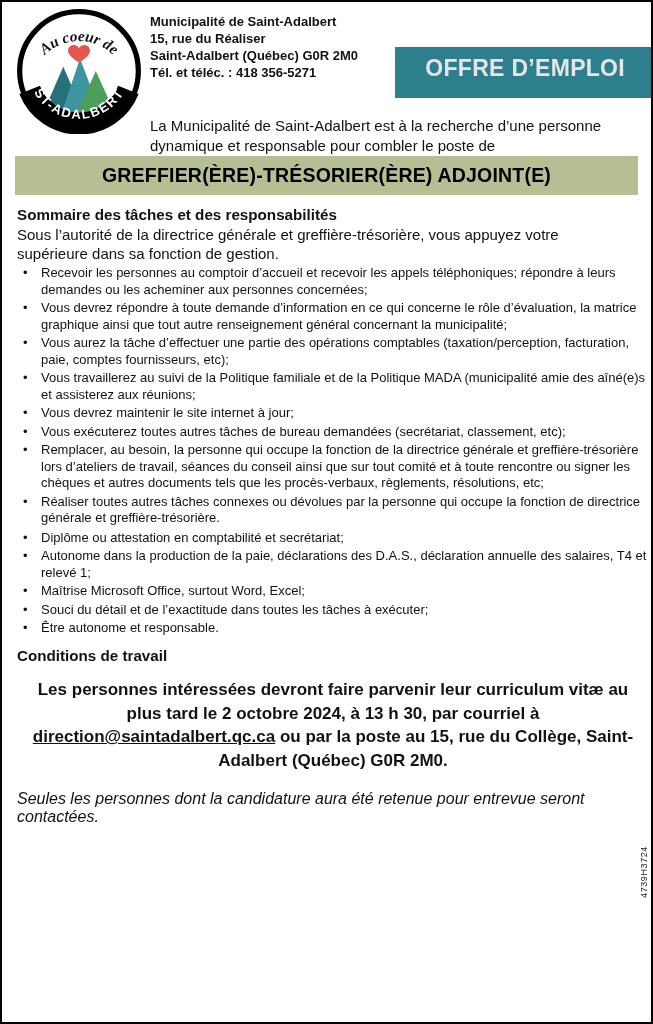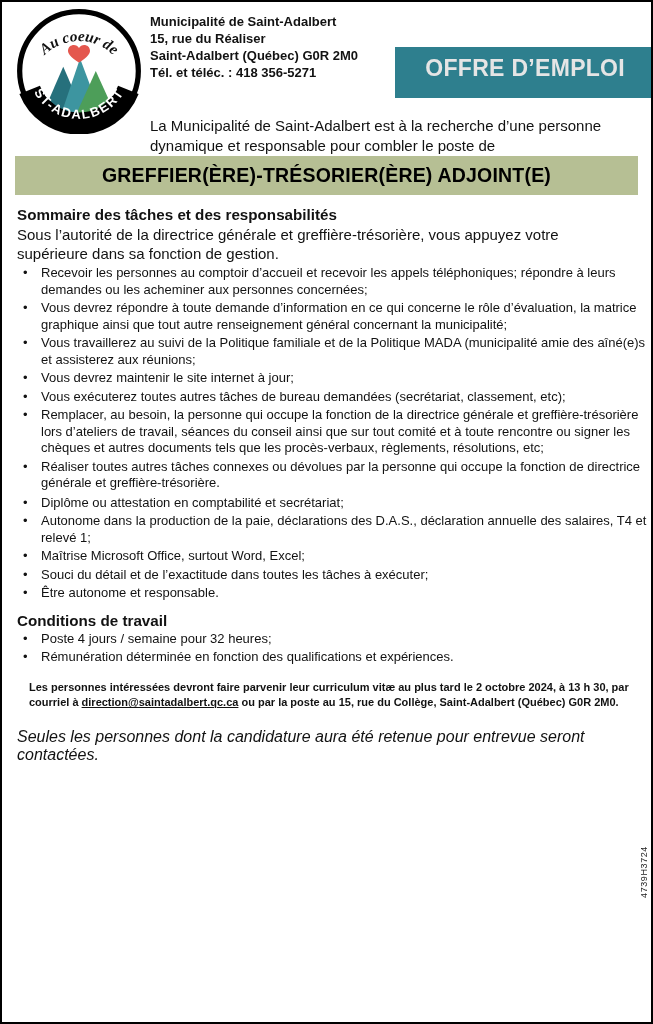--- a/index.html
+++ b/index.html
@@ -40,22 +40,22 @@
   .body-par { font-size:15px; line-height:1.28; margin:1px 16px 2px 0; }
   ul.bullets { list-style:none; margin:2px 0 3px 0; padding:0; }
   ul.bullets li {
     position:relative; padding-left:24px;
     font-size:13px; line-height:1.27; margin:2px 0;
   }
   ul.bullets li::before {
     content:"•"; position:absolute; left:6px; top:0; font-size:13px;
   }
   .apply {
-    font-weight:bold; 
-    font-size:11px; line-height:1.4;
+    font-weight:bold; text-align:center;
+    font-size:17px; line-height:1.4;
     margin:14px auto 0 auto; max-width:608px;
   }
   .apply .email { text-decoration:underline; }
   .footer-note { font-style:italic; font-size:16px; margin:17px 0 0 0; }
   .side-code-wrap {
     position:absolute; right:-20px; top:822px;
     width:55px; height:95px;
     display:flex; align-items:center; justify-content:center;
     pointer-events:none;
   }
@@ -109,40 +109,37 @@
   <div class="title-banner">GREFFIER(ÈRE)-TRÉSORIER(ÈRE) ADJOINT(E)</div>
 
   <div class="content">
 
     <div class="section-heading first-heading">Sommaire des tâches et des responsabilités</div>
     <p class="body-par">Sous l’autorité de la directrice générale et greffière-trésorière, vous appuyez votre supérieure dans sa fonction de gestion.</p>
 
     <ul class="bullets">
         <li>Recevoir les personnes au comptoir d’accueil et recevoir les appels téléphoniques; répondre à leurs demandes ou les acheminer aux personnes concernées;</li>
         <li>Vous devrez répondre à toute demande d’information en ce qui concerne le rôle d’évaluation, la matrice graphique ainsi que tout autre renseignement général concernant la municipalité;</li>
+        <li>Vous aurez la tâche d’effectuer une partie des opérations comptables (taxation/perception, facturation, paie, comptes fournisseurs, etc);</li>
         <li>Vous travaillerez au suivi de la Politique familiale et de la Politique MADA (municipalité amie des aîné(e)s et assisterez aux réunions;</li>
         <li>Vous devrez maintenir le site internet à jour;</li>
         <li>Vous exécuterez toutes autres tâches de bureau demandées (secrétariat, classement, etc);</li>
         <li>Remplacer, au besoin, la personne qui occupe la fonction de la directrice générale et greffière-trésorière lors d’ateliers de travail, séances du conseil ainsi que sur tout comité et à toute rencontre ou signer les chèques et autres documents tels que les procès-verbaux, règlements, résolutions, etc;</li>
         <li>Réaliser toutes autres tâches connexes ou dévolues par la personne qui occupe la fonction de directrice générale et greffière-trésorière.</li>
       </ul>
 
     <ul class="bullets">
         <li>Diplôme ou attestation en comptabilité et secrétariat;</li>
         <li>Autonome dans la production de la paie, déclarations des D.A.S., déclaration annuelle des salaires, T4 et relevé 1;</li>
         <li>Maîtrise Microsoft Office, surtout Word, Excel;</li>
         <li>Souci du détail et de l’exactitude dans toutes les tâches à exécuter;</li>
         <li>Être autonome et responsable.</li>
       </ul>
 
     <div class="section-heading">Conditions de travail</div>
-    <ul class="bullets">
-        <li>Poste 4 jours / semaine pour 32 heures;</li>
-        <li>Rémunération déterminée en fonction des qualifications et expériences.</li>
-      </ul>
 
     <p class="apply"><span>Les personnes intéressées devront faire parvenir leur curriculum vitæ au plus tard le 2 octobre 2024, à 13 h 30, par courriel à </span><span class="email">direction@saintadalbert.qc.ca</span><span> ou par la poste au 15, rue du Collège, Saint-Adalbert (Québec) G0R 2M0.</span></p>
 
     <p class="footer-note">Seules les personnes dont la candidature aura été retenue pour entrevue seront contactées.</p>
   </div>
 
   <div class="side-code-wrap">
     <span class="side-code">4739H3724</span>
   </div>
 

